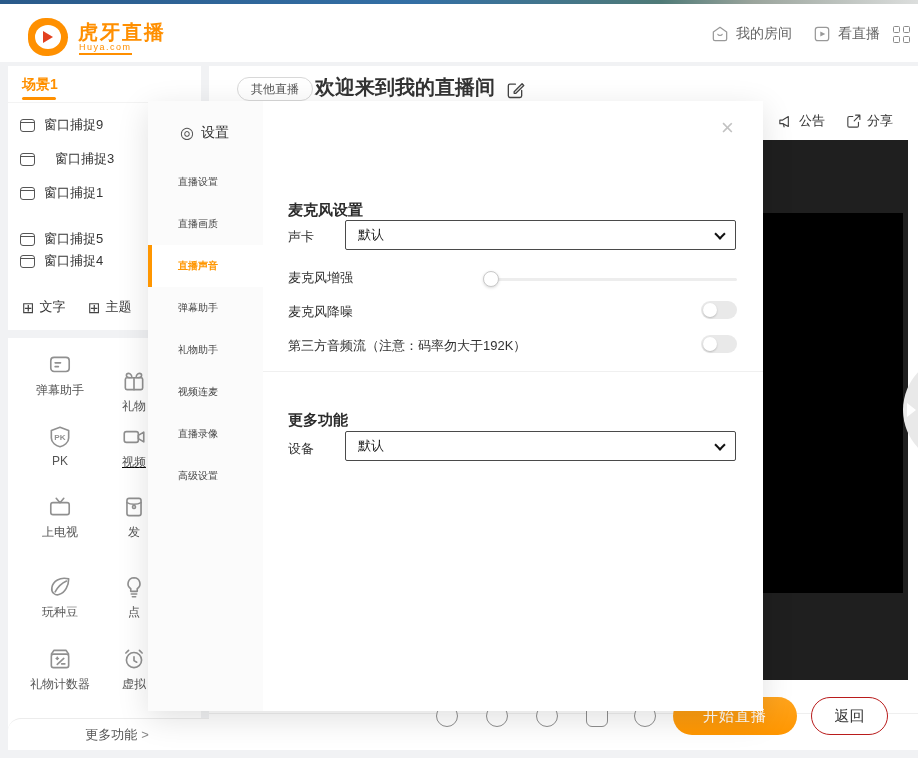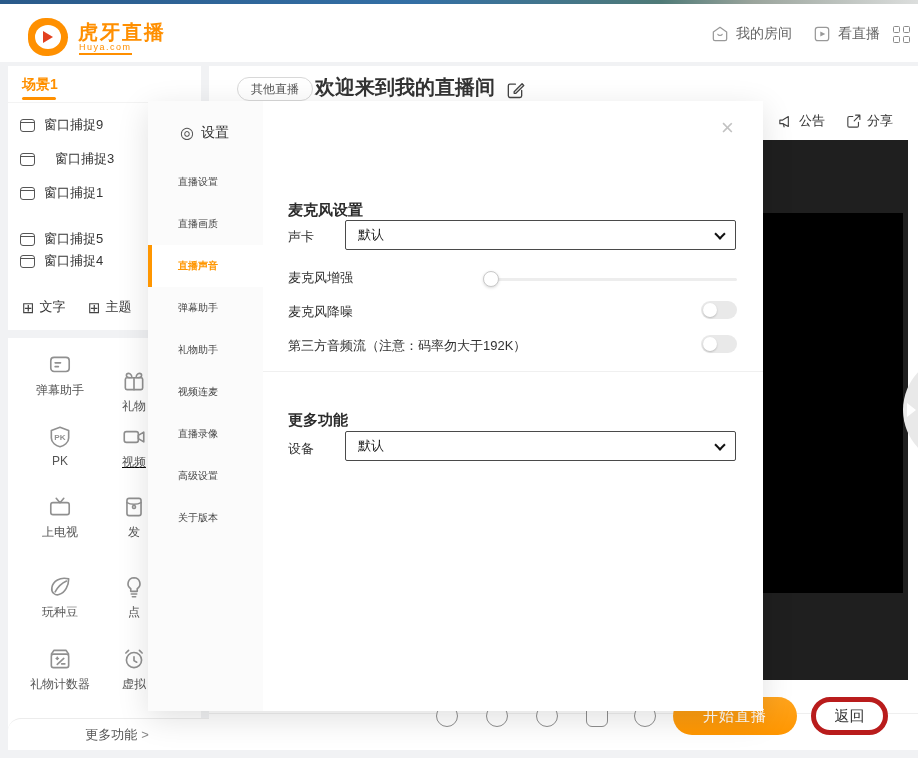--- a/index.html
+++ b/index.html
@@ -47,21 +47,21 @@
   .preview-in{left:763px;top:213px;width:140px;height:380px;background:#000;}
   .handle{left:903px;top:355px;width:110px;height:110px;border-radius:50%;background:#e9e9e9;cursor:pointer;}
   .handle-arrow{left:907px;top:403px;width:0;height:0;border-top:7px solid transparent;border-bottom:7px solid transparent;border-left:9px solid #fff;}
 
   
   .tb-line{left:209px;top:713px;width:709px;height:1px;background:#efefef;}
   .tb-ico{position:absolute;top:705px;width:22px;height:22px;border:1.5px solid #8f8f8f;border-radius:50%;cursor:pointer;background:#fff;}
   .tb-sq{border-radius:6px;}
   .btn-start{left:673px;top:697px;width:124px;height:38px;border-radius:19px;border:none;cursor:pointer;
     background:linear-gradient(180deg,#ffa41d,#ff9600);color:#fff;font-size:15px;font-weight:normal;letter-spacing:1px;}
-  .btn-back{left:811px;top:697px;width:77px;height:38px;border-radius:19px;background:#fff;border:5px solid #b91c1c;
+  .btn-back{left:811px;top:697px;width:77px;height:38px;border-radius:19px;background:#fff;border:1px solid #b91c1c;
     color:#333;font-size:15px;cursor:pointer;}
 
   
   .modal{left:148px;top:101px;width:615px;height:610px;box-shadow:0 8px 30px rgba(0,0,0,.12);z-index:20;}
   .menu{position:absolute;left:0;top:0;width:115px;height:610px;background:#fbfbfb;}
   .menu-head{position:absolute;left:32px;top:22px;display:flex;align-items:center;gap:7px;font-size:14px;color:#333;}
   .menu-head .g{font-size:16px;color:#555;}
   .menu-items{position:absolute;left:0;top:60px;width:115px;}
   .menu-item{height:42px;line-height:42px;padding-left:30px;font-size:10px;color:#444;cursor:pointer;position:relative;}
   .menu-item.active{background:#fff;color:#ff9600;font-weight:bold;}
@@ -281,21 +281,20 @@
       </div>
       <div class="menu-items">
         <div class="menu-item">直播设置</div>
         <div class="menu-item">直播画质</div>
         <div class="menu-item active">直播声音</div>
         <div class="menu-item">弹幕助手</div>
         <div class="menu-item">礼物助手</div>
         <div class="menu-item">视频连麦</div>
         <div class="menu-item">直播录像</div>
         <div class="menu-item">高级设置</div>
-        <div class="menu-item">关于版本</div>
       </div>
     </div>
 
     <div class="dialog">
       <span class="close-x">×</span>
 
       <div class="sec-head" style="top:84px;">麦克风设置</div>
 
       <div class="flabel2" style="top:127px;">声卡</div>
       <div class="select" style="top:119px;">

